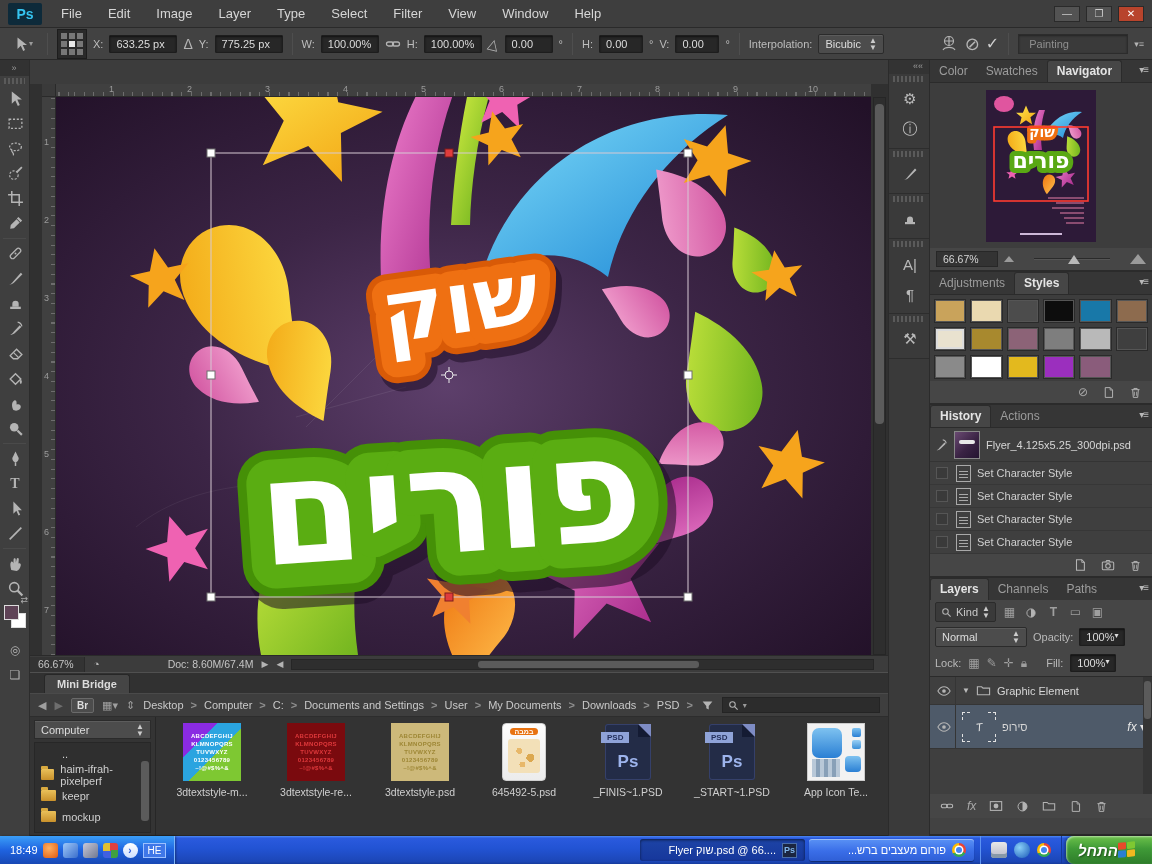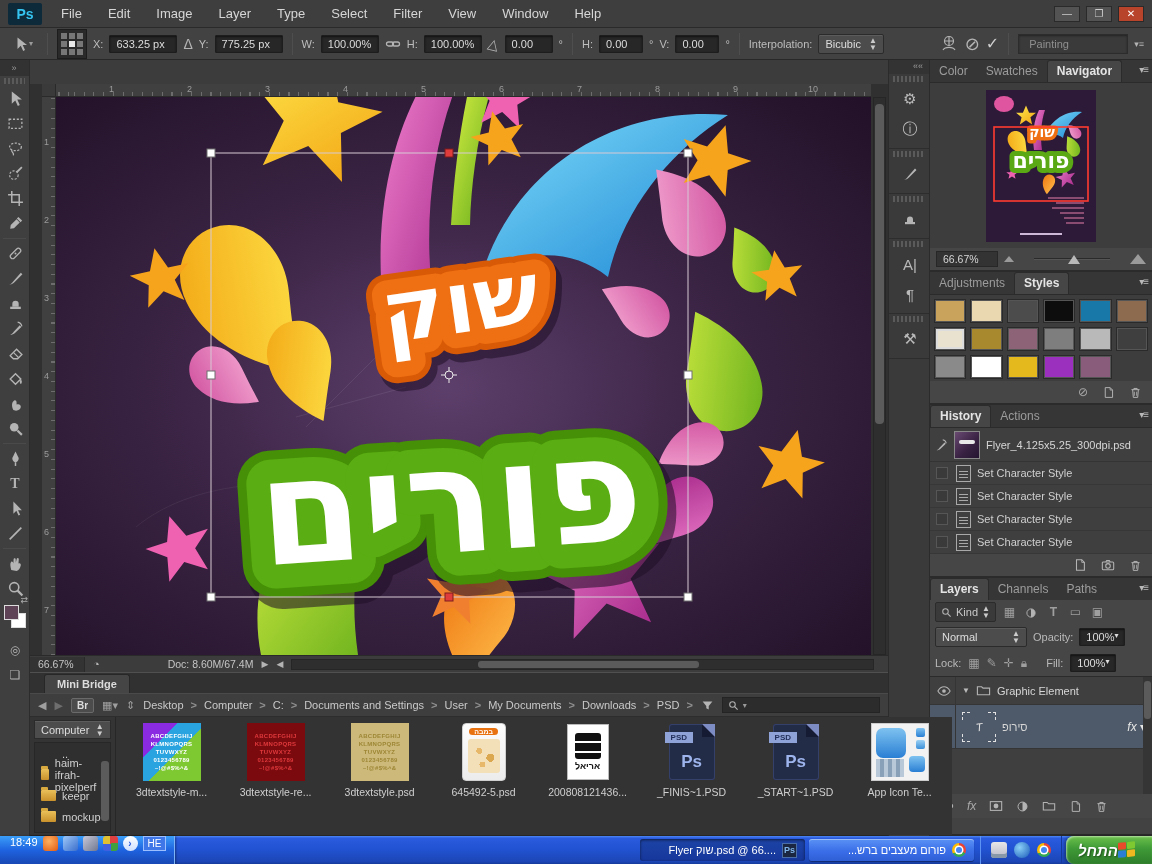--- a/index.html
+++ b/index.html
@@ -159,21 +159,21 @@
   .psdfile { width:46px; height:56px; background:#232c47; border-radius:3px; position:relative; box-shadow:0 0 0 1px #35406a inset; }
   .psdfile .fold { position:absolute; right:0; top:0; border-style:solid; border-width:0 13px 13px 0; border-color:transparent #7e8cc4 #141b33 transparent; }
   .psdfile .band { position:absolute; left:-4px; top:8px; background:#8fa3d8; color:#24305c; font-size:8px; font-weight:bold; padding:1px 6px; }
   .psdfile .ps { position:absolute; left:0; right:0; bottom:8px; text-align:center; color:#9db4ec; font-weight:bold; font-size:17px; }
   .mb-hscroll { height:9px; background:#303030; border-top:1px solid #262626; position:relative; }
   .mb-hscroll .thumb { position:absolute; left:150px; width:130px; top:1px; height:6px; background:#5b5b5b; border-radius:3px; }
 
   
   #taskbar { left:0; top:836px; width:1152px; height:28px;
     background:linear-gradient(#4b88f4 0%,#2a5ade 8%,#2253d3 45%,#1c46b6 92%,#163a9b 100%); display:flex; align-items:center; }
-  .tray { height:28px; display:flex; align-items:flex-start; gap:5px; padding:0 8px 0 10px;
+  .tray { height:28px; display:flex; align-items:center; gap:5px; padding:0 8px 0 10px;
     background:linear-gradient(#3a9ef8 0%,#1f63e0 50%,#1848b4 100%); border-right:1px solid #7db4f8; box-shadow:1px 0 2px rgba(0,0,0,.35); color:#fff; font-size:11px; }
   .tray-ic { width:15px; height:15px; border-radius:3px; }
   .chev { width:15px; height:15px; border-radius:50%; background:linear-gradient(#fff,#cfe0ff); color:#2a5ade; font-size:10px; font-weight:bold; display:flex; align-items:center; justify-content:center; }
   .lang { background:#3f77e8; border:1px solid #9cc0ff; color:#fff; font-size:10px; padding:1px 4px; }
   .taskbtns { flex:1; display:flex; align-items:center; gap:4px; padding:0 6px; direction:rtl; }
   .taskbtn { height:22px; min-width:165px; display:flex; align-items:center; gap:6px; padding:0 8px; border-radius:3px;
     background:linear-gradient(#5a92f5,#3a6ee8 55%,#2f5fd6); box-shadow:0 1px 1px rgba(0,0,0,.4), inset 0 1px 0 rgba(255,255,255,.4);
     color:#fff; font-size:11px; }
   .taskbtn.active { background:linear-gradient(#1d44a6,#16379b); box-shadow:inset 0 1px 3px rgba(0,0,0,.6); }
   .chrome-ic { width:14px; height:14px; border-radius:50%; background:conic-gradient(#ea4335 0 33%,#34a853 0 66%,#fbbc05 0 100%); position:relative; }
@@ -1009,29 +1009,20 @@
           <div class="fthumb">
               <div style="width:44px;height:58px;background:linear-gradient(#fdfdfd,#ececec);border-radius:4px;border:1px solid #cfcfcf;display:flex;flex-direction:column;align-items:center;padding-top:4px">
             <span style="background:#e87210;color:#fff;font-size:7px;font-weight:bold;border-radius:6px;padding:0 5px" class="hebrew">במבה</span>
             <span style="margin-top:4px;width:32px;height:34px;background:radial-gradient(circle at 35% 35%,#e8b86a 3px,transparent 3px),radial-gradient(circle at 70% 55%,#dca84f 4px,transparent 4px),radial-gradient(circle at 45% 75%,#e8b86a 3px,transparent 3px),#f3e0b8;border-radius:3px"></span>
           </div>
             </div>
           <div class="flabel">645492-5.psd</div>
         </div>
         <div class="fcell">
           <div class="fthumb">
-              <div style="width:42px;height:56px;background:#fff;border:1px solid #bbb;display:flex;flex-direction:column;align-items:center;justify-content:center;gap:2px">
-            <span style="width:26px;height:26px;background:linear-gradient(180deg,#111 0 30%,#fff 30% 38%,#111 38% 70%,#fff 70% 76%,#111 76% 100%);border-radius:3px"></span>
-            <span class="hebrew" style="font-size:9px;font-weight:bold;color:#111">אריאל</span>
-          </div>
-            </div>
-          <div class="flabel">200808121436...</div>
-        </div>
-        <div class="fcell">
-          <div class="fthumb">
               <div class="psdfile">
                 <span class="fold"></span>
                 <span class="band">PSD</span>
                 <span class="ps">Ps</span>
               </div>
             </div>
           <div class="flabel">_FINIS~1.PSD</div>
         </div>
         <div class="fcell">
           <div class="fthumb">

